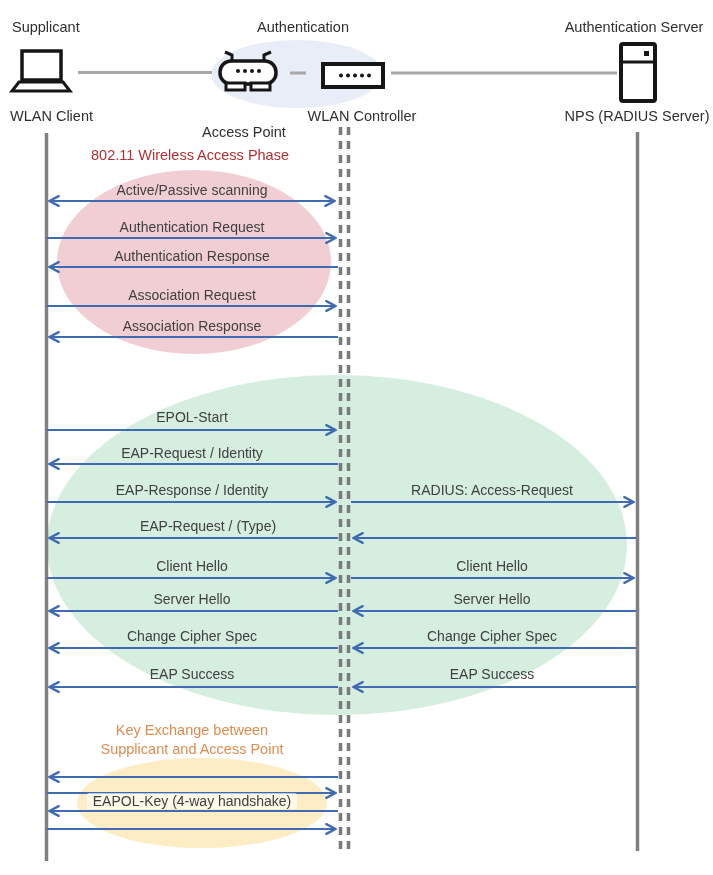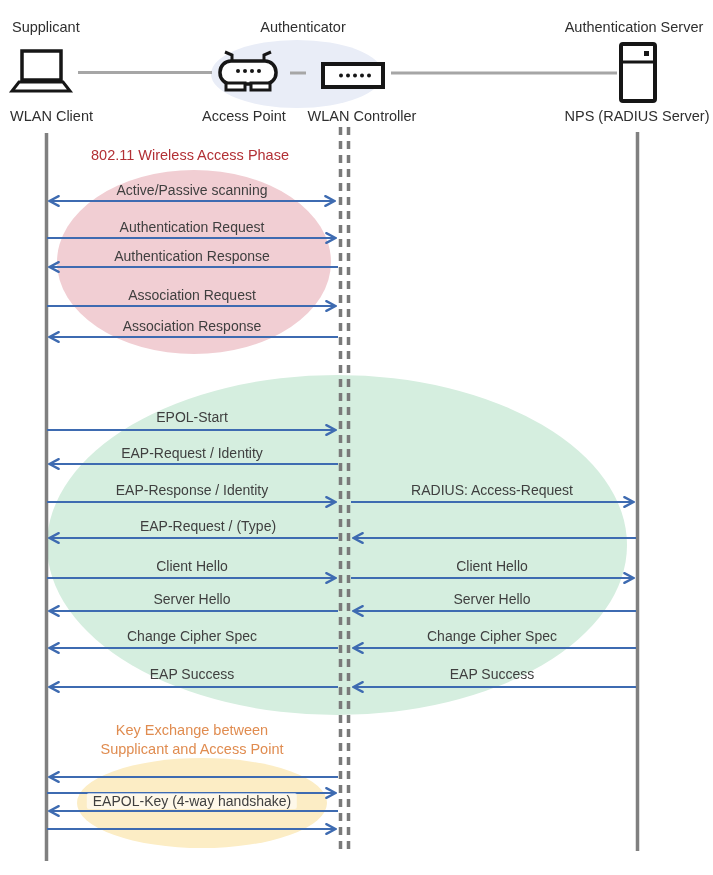--- a/index.html
+++ b/index.html
@@ -110,25 +110,25 @@
       <line x1="351" y1="502" x2="633" y2="502" marker-end="url(#ah)"></line>
       <line x1="636" y1="538" x2="354" y2="538" marker-end="url(#ah)"></line>
       <line x1="351" y1="578" x2="633" y2="578" marker-end="url(#ah)"></line>
       <line x1="636" y1="611" x2="354" y2="611" marker-end="url(#ah)"></line>
       <line x1="636" y1="648" x2="354" y2="648" marker-end="url(#ah)"></line>
       <line x1="636" y1="687" x2="354" y2="687" marker-end="url(#ah)"></line>
     </g>
   </svg>
 
   <div class="lbl" style="left:12px;top:19px;">Supplicant</div>
-  <div class="lbl ctr" style="left:303px;top:19px;">Authenticator</div>
+  <div class="lbl ctr" style="left:303px;top:19px;">Authentication</div>
   <div class="lbl ctr" style="left:634px;top:19px;">Authentication Server</div>
 
   <div class="lbl" style="left:10px;top:108px;">WLAN Client</div>
-  <div class="lbl ctr" style="left:244px;top:108px;">Access Point</div>
+  <div class="lbl ctr" style="left:244px;top:124px;">Access Point</div>
   <div class="lbl ctr" style="left:362px;top:108px;">WLAN Controller</div>
   <div class="lbl ctr" style="left:637px;top:108px;">NPS (RADIUS Server)</div>
 
   <div class="ptitle p1" style="left:190px;top:147px;">802.11 Wireless Access Phase</div>
   <div class="ptitle p3" style="left:192px;top:722px;">Key Exchange between</div>
   <div class="ptitle p3" style="left:192px;top:741px;">Supplicant and Access Point</div>
 
   <div class="msg" style="left:192px;top:182px;">Active/Passive scanning</div>
   <div class="msg" style="left:192px;top:219px;">Authentication Request</div>
   <div class="msg" style="left:192px;top:248px;">Authentication Response</div>

